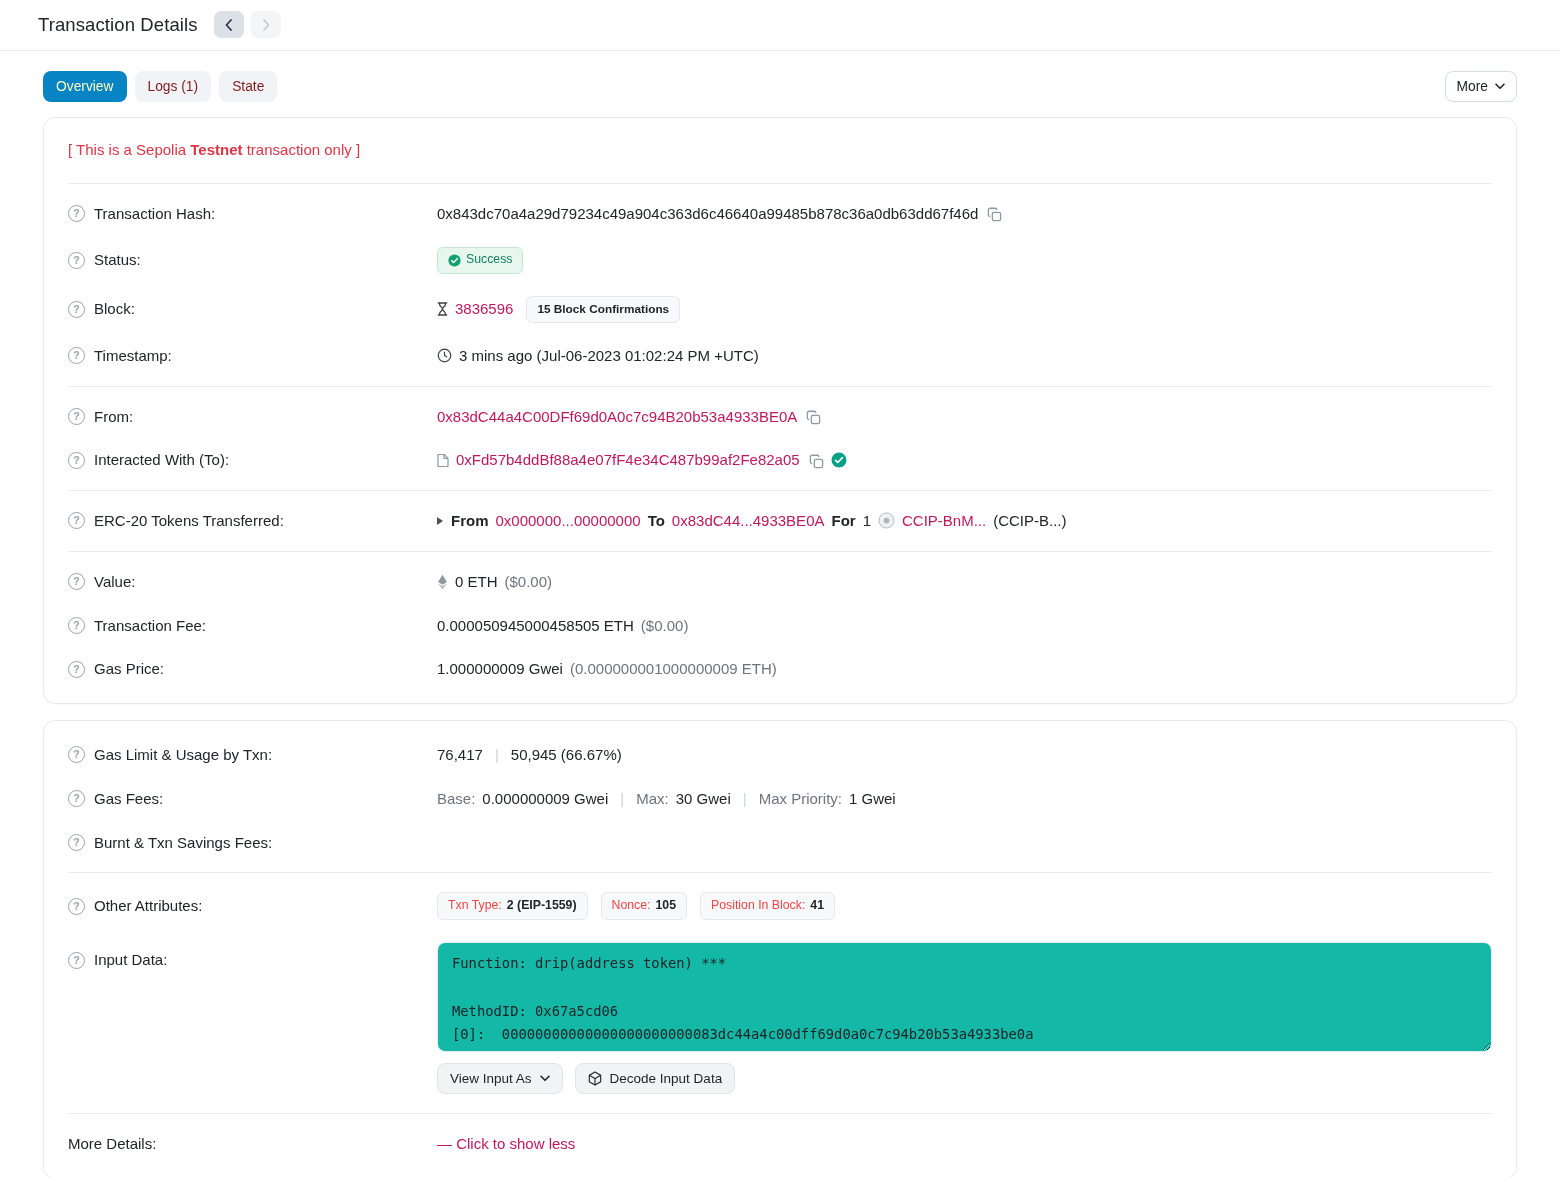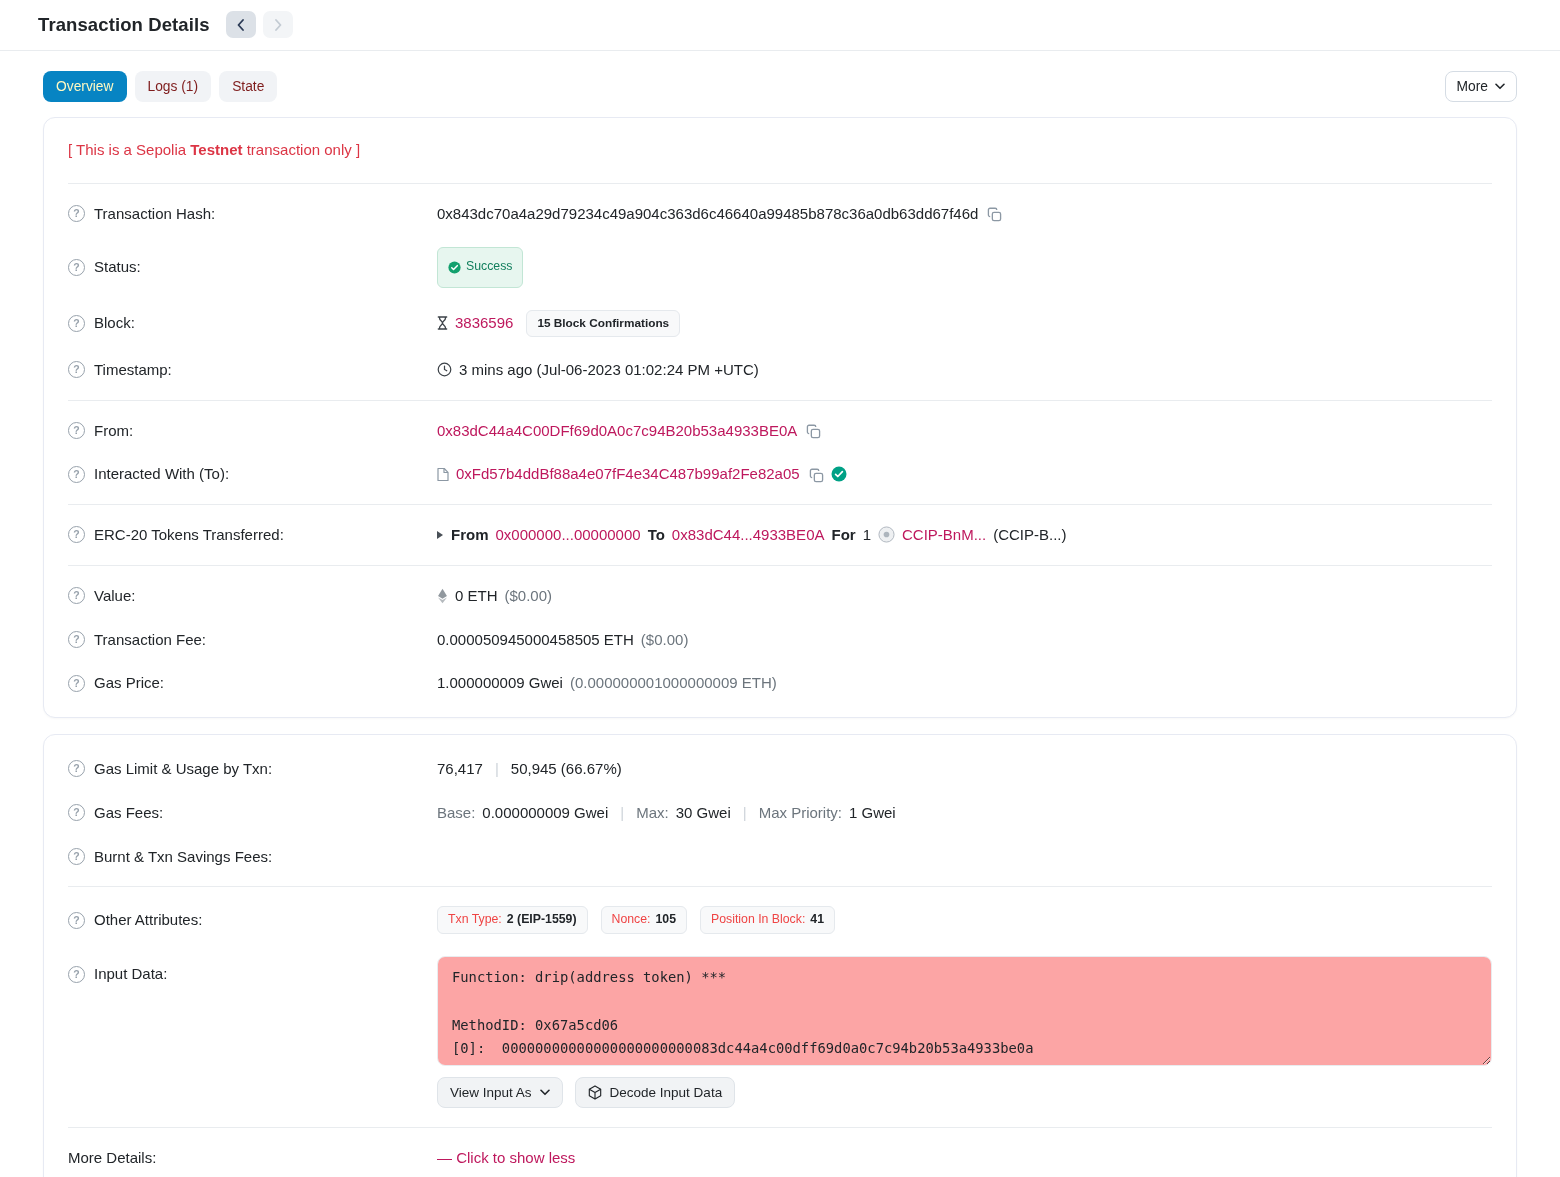--- a/index.html
+++ b/index.html
@@ -6,21 +6,21 @@
   *{box-sizing:border-box;}
   html,body{margin:0;padding:0;}
   body{
     width:1560px;min-height:1177px;background:#ffffff;color:#212529;
     font-family:"Liberation Sans","DejaVu Sans",sans-serif;font-size:15px;
   }
   .page{width:1560px;min-height:1177px;padding-bottom:6px;}
 
   
   .page-header{display:flex;align-items:center;gap:7px;padding:11px 38px 12px;border-bottom:1px solid #e9ecef;}
-  .page-title{font-size:18.5px;font-weight:700;margin:0 9px 0 0;letter-spacing:.1px;}
+  .page-title{font-size:18.5px;font-weight:400;margin:0 9px 0 0;letter-spacing:.1px;}
   .nav-btn{width:30px;height:27px;border:none;border-radius:7px;display:inline-flex;align-items:center;justify-content:center;cursor:pointer;padding:0;}
   .nav-btn--prev{background:#dce1e7;color:#2b3a55;}
   .nav-btn--next{background:#f3f5f7;color:#c3cbd3;}
 
   
   .tabs-row{display:flex;align-items:center;gap:8px;padding:20px 43px 15px;}
   .tab{height:31px;padding:0 13px;border:none;border-radius:8px;background:#f1f3f6;color:#7f1d1d;font-size:13.8px;font-weight:500;font-family:inherit;cursor:pointer;}
   .tab--active{background:#0784c3;color:#fef9c3;}
   .btn-more{margin-left:auto;display:inline-flex;align-items:center;gap:7px;height:31px;padding:0 11px;background:#ffffff;border:1px solid #d5dce4;border-radius:8px;font-size:13.8px;color:#212529;cursor:pointer;font-family:inherit;}
 
@@ -38,35 +38,35 @@
   .row-value{flex:1;display:flex;align-items:center;gap:7px;flex-wrap:wrap;min-width:0;}
   .row-value--block{display:block;}
   .qicon{flex:0 0 auto;width:17px;height:17px;border:1.2px solid #98a2ac;border-radius:50%;color:#98a2ac;font-size:10.5px;line-height:14px;text-align:center;font-weight:700;cursor:pointer;user-select:none;}
   .link{color:#be185d;text-decoration:none;cursor:pointer;}
   .muted{color:#6c757d;}
   .pipe{color:#ced4da;padding:0 5px;}
   .copy-btn{background:none;border:none;padding:2px 0 0 2px;cursor:pointer;display:inline-flex;align-items:center;}
   .icon{display:inline-flex;align-items:center;flex:0 0 auto;}
 
   
-  .badge-success{display:inline-flex;align-items:center;gap:5px;height:41px;padding:0 10px;background:#e7f6ef;border:1px solid #c2e6d5;border-radius:6px;color:#127f5d;font-size:12.3px;font-weight:500;}
+  .badge-success{display:inline-flex;align-items:center;gap:5px;height:27px;padding:0 10px;background:#e7f6ef;border:1px solid #c2e6d5;border-radius:6px;color:#127f5d;font-size:12.3px;font-weight:500;}
   .badge-gray{display:inline-flex;align-items:center;height:27px;padding:0 10px;background:#f8f9fa;border:1px solid #e5e9ed;border-radius:6px;font-size:11.8px;color:#212529;font-weight:600;margin-left:6px;}
   .attr-badge{display:inline-flex;align-items:center;gap:5px;height:28px;padding:0 10px;background:#f8f9fa;border:1px solid #e5e9ed;border-radius:6px;font-size:12.3px;margin-right:6px;}
   .attr-badge .lbl{color:#ef4444;}
   .attr-badge .val{font-weight:700;color:#212529;}
   .fee-badge{display:inline-flex;align-items:center;gap:6px;height:29px;padding:0 11px;background:#f8f9fa;border:1px solid #e5e9ed;border-radius:6px;font-size:12.3px;margin-right:12px;}
   .fee-badge .lbl{color:#212529;}
   .fee-badge .val{font-weight:700;color:#212529;}
 
   
   .tri{width:0;height:0;border-left:6px solid #495057;border-top:4.5px solid transparent;border-bottom:4.5px solid transparent;display:inline-block;margin-right:1px;}
   .w600{font-weight:700;}
 
   
-  .input-box{width:100%;height:110px;background:#fca5a5;border:1px solid #e9ecef;border-radius:8px;padding:9px 14px;font-family:"DejaVu Sans Mono","Liberation Mono",monospace;font-size:13.8px;line-height:1.72;color:#212529;white-space:pre;overflow:auto;resize:both;display:block;}
+  .input-box{width:100%;height:110px;background:#14b8a6;border:1px solid #e9ecef;border-radius:8px;padding:9px 14px;font-family:"DejaVu Sans Mono","Liberation Mono",monospace;font-size:13.8px;line-height:1.72;color:#212529;white-space:pre;overflow:auto;resize:both;display:block;}
   .input-actions{display:flex;gap:12px;margin-top:11px;}
   .btn-light{display:inline-flex;align-items:center;gap:8px;height:31px;padding:0 12px;background:#f1f3f5;border:1px solid #dfe4e9;border-radius:8px;font-size:13.5px;color:#212529;cursor:pointer;font-family:inherit;}
 </style>
 </head>
 <body>
 
 <div class="page">
 
   <header class="page-header">
     <h1 class="page-title">Transaction Details</h1>

